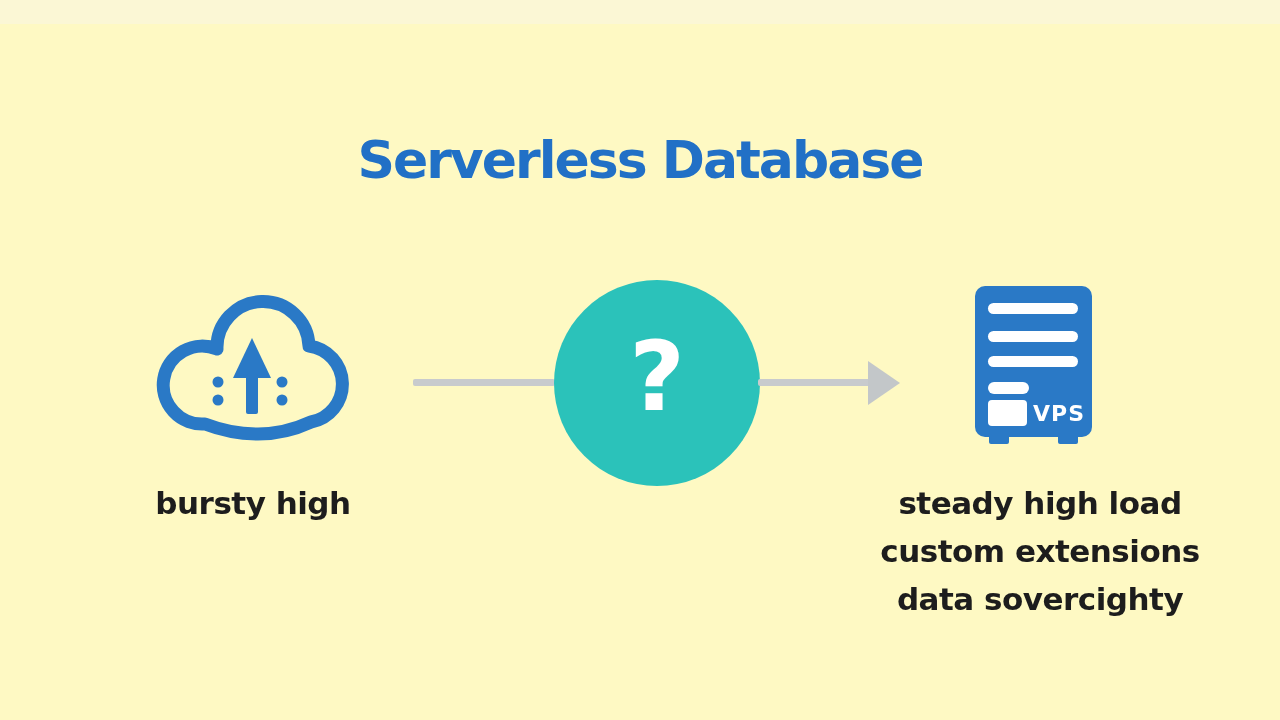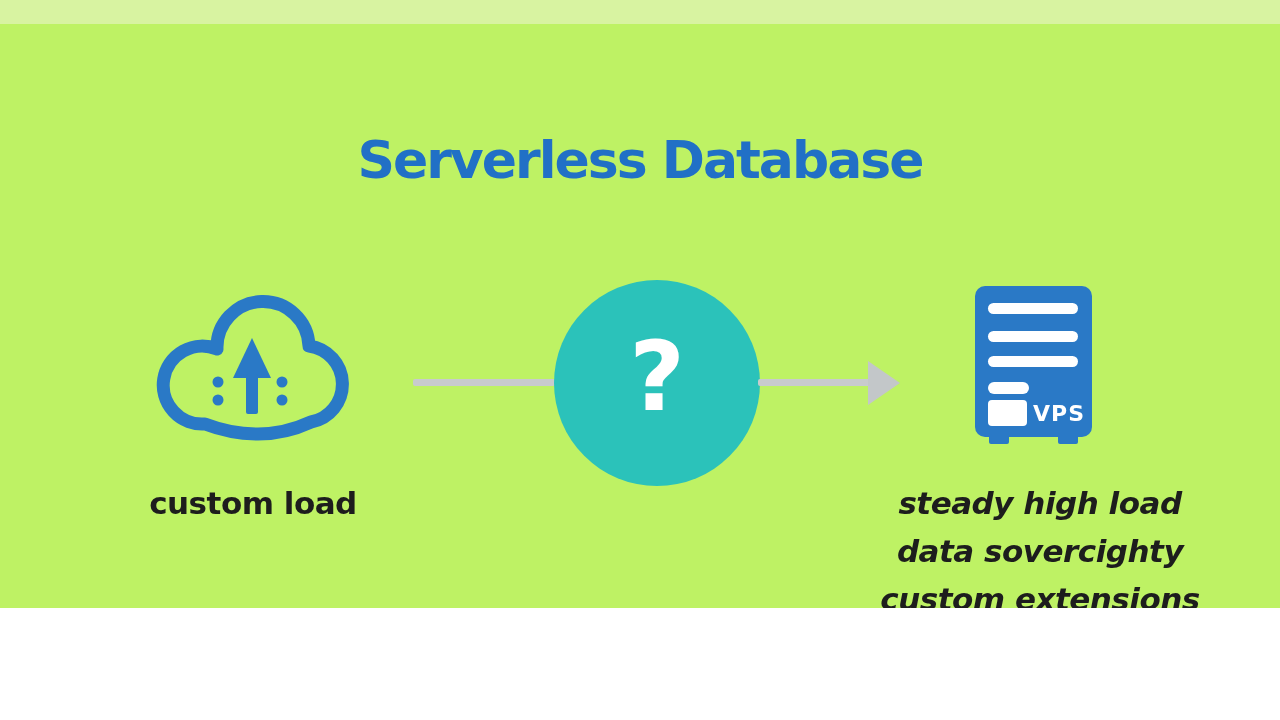--- a/index.html
+++ b/index.html
@@ -1,19 +1,19 @@
 <!DOCTYPE html>
 <html><head>
 <meta charset="utf-8">
 <style>
   html,body{margin:0;padding:0;}
   .canvas{
     position:relative;
-    width:1280px;height:608px;
-    background:#bef264;
+    width:1280px;height:720px;
+    background:#fef9c3;
     overflow:hidden;
     font-family:"DejaVu Sans","Liberation Sans",sans-serif;
   }
   .top-strip{
     position:absolute;left:0;top:0;width:1280px;height:24px;
     background:#f8f4ea;opacity:.45;
   }
   .title{
     position:absolute;left:0;top:130px;width:1280px;
     text-align:center;
@@ -39,21 +39,21 @@
     color:#ffffff;font-size:96px;font-weight:700;
     transform:translateY(-6px);
   }
   .feature-list{
     position:absolute;width:420px;
     text-align:center;
     font-size:31px;font-weight:600;letter-spacing:-0.5px;
     color:#1d1d1d;line-height:48px;
   }
   .feature-list.left{left:43px;top:479px;}
-  .feature-list.right{left:830px;top:479px;font-style:italic;}
+  .feature-list.right{left:830px;top:479px;}
 </style>
 </head>
 <body>
 
 <div class="canvas">
 
   <div class="top-strip"></div>
 
   <div class="title">Serverless Database</div>
 
@@ -82,22 +82,22 @@
     <rect x="0" y="0" width="117" height="151" rx="10" fill="#2a79c6"></rect>
     <rect x="13" y="17" width="90" height="11" rx="5.5" fill="#ffffff"></rect>
     <rect x="13" y="45" width="90" height="11" rx="5.5" fill="#ffffff"></rect>
     <rect x="13" y="70" width="90" height="11" rx="5.5" fill="#ffffff"></rect>
     <rect x="13" y="96" width="41" height="12" rx="6" fill="#ffffff"></rect>
     <rect x="13" y="114" width="39" height="26" rx="4" fill="#ffffff"></rect>
     <text x="58" y="135" font-size="22" font-weight="700" fill="#ffffff" font-family="DejaVu Sans, Liberation Sans, sans-serif" letter-spacing="1">VPS</text>
   </svg>
 
   <div class="feature-list left">
-    <div>custom load</div>
+    <div>bursty high</div>
   </div>
 
   <div class="feature-list right">
     <div>steady high load</div>
+    <div>custom extensions</div>
     <div>data sovercighty</div>
-    <div>custom extensions</div>
   </div>
 
 </div>
 
 </body></html>

